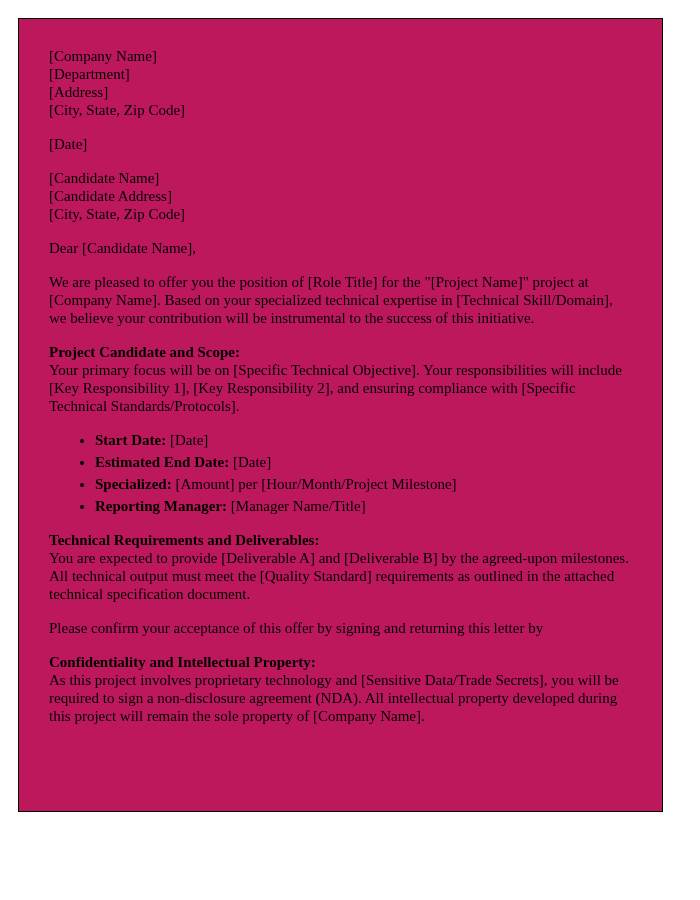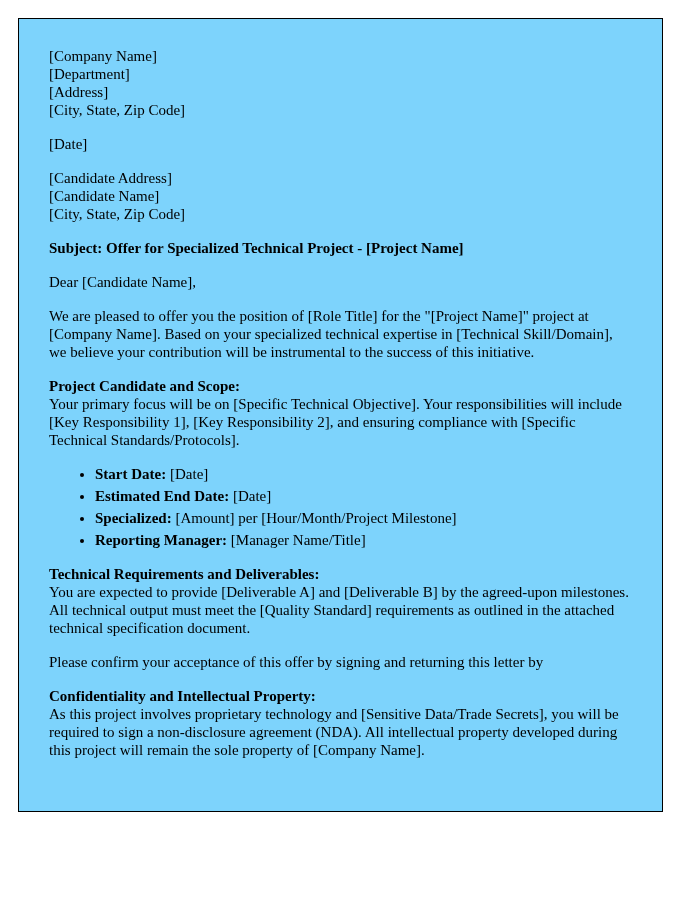--- a/index.html
+++ b/index.html
@@ -14,21 +14,21 @@
     color: #000000;
     position: relative;
   }
   .page {
     position: absolute;
     left: 18px;
     top: 18px;
     width: 645px;
     height: 794px;
     border: 1px solid #000000;
-    background: #7dd3fc;
+    background: #be185d;
     padding: 28px 32px 10px 30px;
     overflow: hidden;
   }
   p { margin: 0 0 16px 0; }
   .line { display: block; }
   .bold { font-weight: bold; }
   .sec-head { display: block; font-weight: bold; }
   ul.terms {
     margin: 0 0 16px 0;
     padding: 0 0 0 42px;
@@ -44,26 +44,25 @@
   <p>
     <span class="line">[Company Name]</span>
     <span class="line">[Department]</span>
     <span class="line">[Address]</span>
     <span class="line">[City, State, Zip Code]</span>
   </p>
 
   <p>[Date]</p>
 
   <p>
+    <span class="line">[Candidate Name]</span>
     <span class="line">[Candidate Address]</span>
-    <span class="line">[Candidate Name]</span>
     <span class="line">[City, State, Zip Code]</span>
   </p>
 
-  <p class="bold">Subject: Offer for Specialized Technical Project - [Project Name]</p>
 
   <p>Dear [Candidate Name],</p>
 
   <p>We are pleased to offer you the position of [Role Title] for the "[Project Name]" project at [Company Name]. Based on your specialized technical expertise in [Technical Skill/Domain], we believe your contribution will be instrumental to the success of this initiative.</p>
 
   <p>
     <strong class="sec-head">Project Candidate and Scope:</strong>
     <span>Your primary focus will be on [Specific Technical Objective]. Your responsibilities will include [Key Responsibility 1], [Key Responsibility 2], and ensuring compliance with [Specific Technical Standards/Protocols].</span>
   </p>
 

